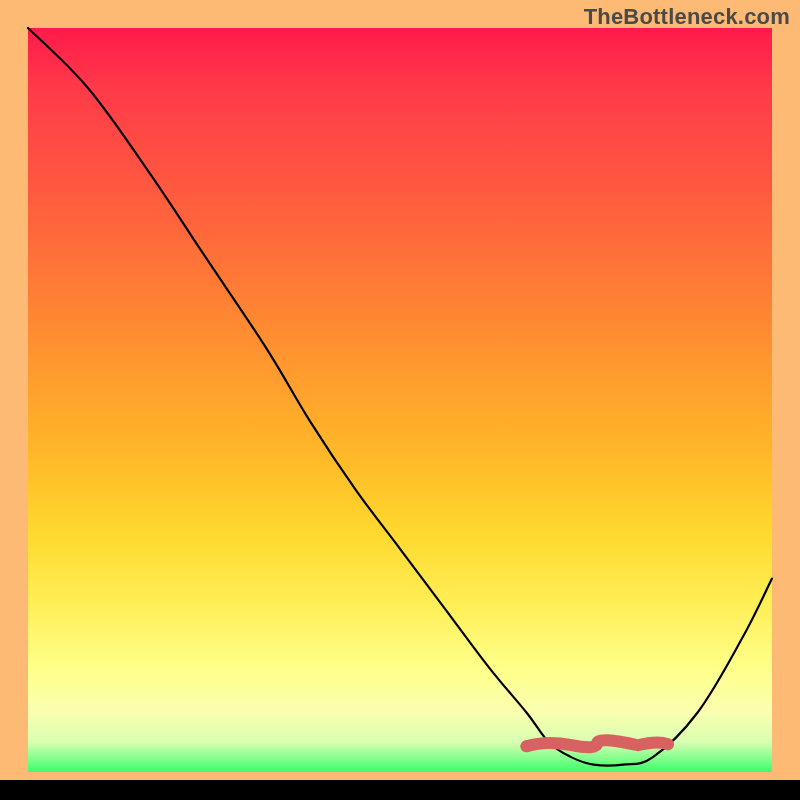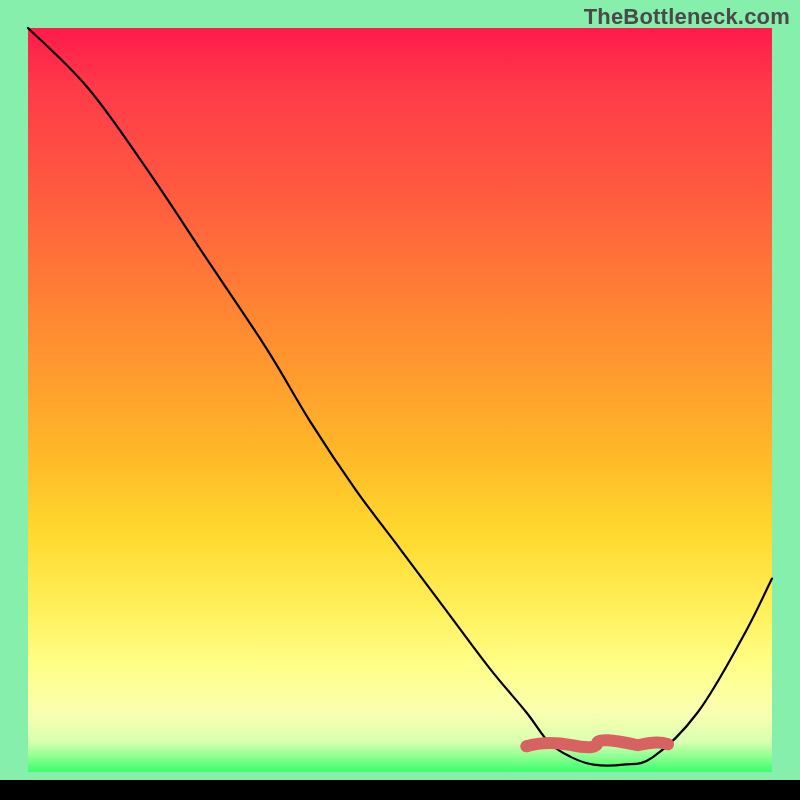--- a/index.html
+++ b/index.html
@@ -8,21 +8,21 @@
     background: #000;
     width: 800px;
     height: 800px;
     overflow: hidden;
     font-family: Arial, sans-serif;
   }
   .frame {
     position: relative;
     width: 800px;
     height: 780px;
-    background: #86efac;
+    background: #fdba74;
   }
   .watermark {
     position: absolute;
     top: 4px;
     right: 10px;
     color: #4a4a4a;
     font-size: 22px;
     font-weight: 600;
     letter-spacing: 0.2px;
     z-index: 3;

